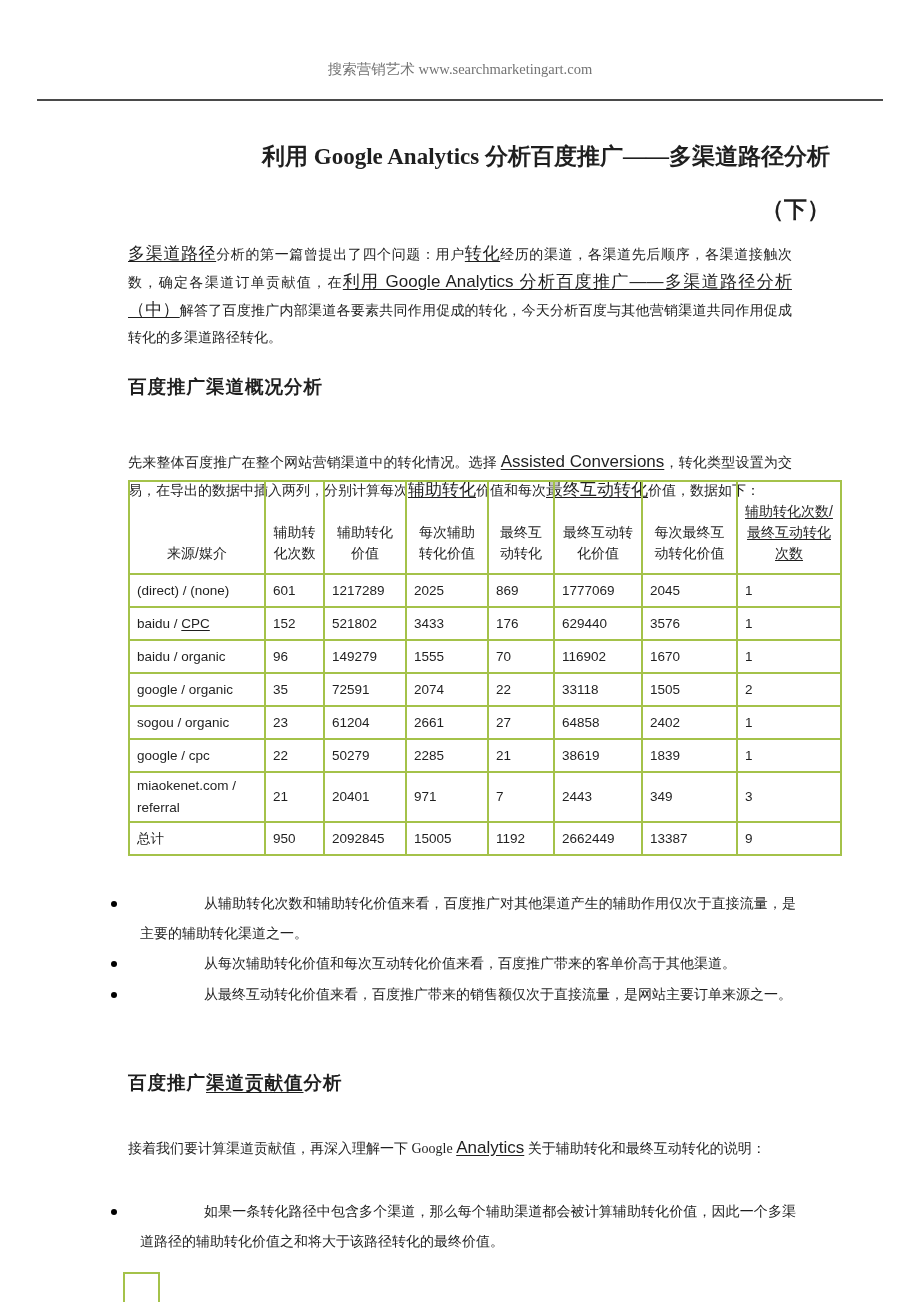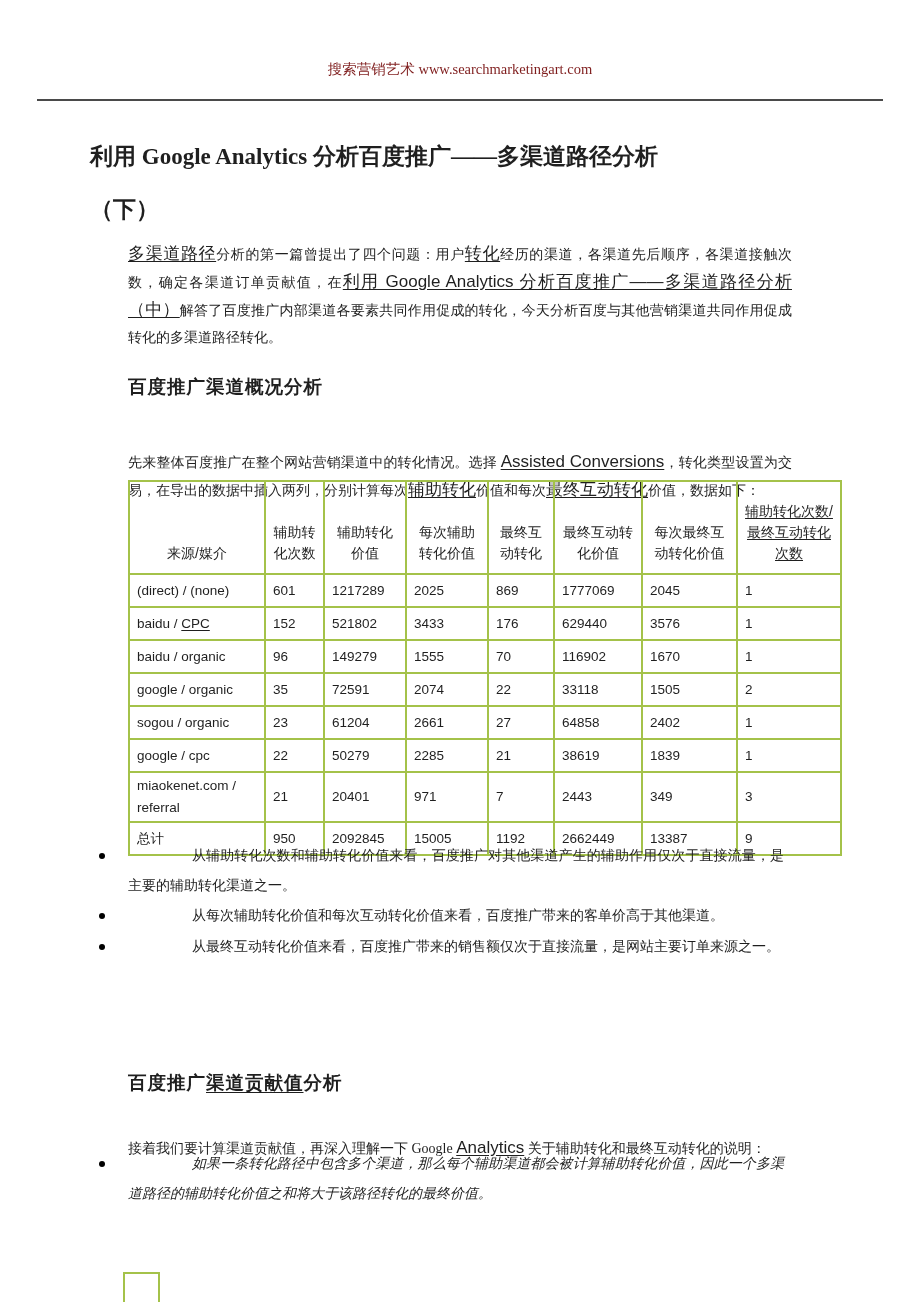--- a/index.html
+++ b/index.html
@@ -1,23 +1,23 @@
 <!DOCTYPE html>
 <html><head>
 <meta charset="utf-8">
 <style>
   html,body{margin:0;padding:0;background:#ffffff;}
   .page{position:relative;width:920px;height:1302px;background:#fff;overflow:hidden;
         font-family:"Liberation Serif",serif;color:#1f1f1f;}
   
   .doc-header{position:absolute;top:60px;left:0;width:920px;text-align:center;
-        font-size:14.5px;color:#7f1d1d;}
+        font-size:14.5px;color:#737373;}
   .header-rule{position:absolute;top:99px;left:37px;width:846px;border-top:2px solid #4a4a4a;}
   
-  .doc-title{position:absolute;top:130px;left:90px;width:740px;margin:0;text-align:left;
+  .doc-title{position:absolute;top:130px;left:90px;width:740px;margin:0;text-align:right;
         font-size:23px;font-weight:bold;line-height:53px;}
   
   .para{position:absolute;left:128px;width:664px;font-size:14px;line-height:27px;
         text-align:justify;}
   .p-intro{top:226px;}
   .h-sec{position:absolute;left:128px;width:664px;font-size:18.5px;font-weight:bold;
         margin:0;letter-spacing:1px;}
   .h1-pos{top:374px;}
   .p-lead1{top:434px;}
   .h2-pos{top:1070px;}
@@ -28,24 +28,24 @@
   .u{font-family:"Liberation Sans",sans-serif;text-decoration:underline;text-underline-offset:2px;}
   .hu{text-decoration:underline;text-underline-offset:3px;}
   
   .ga-table{position:absolute;top:480px;left:128px;border-collapse:collapse;table-layout:fixed;
         width:712px;font-family:"Liberation Sans",sans-serif;font-size:13.5px;}
   .ga-table th,.ga-table td{border:2px solid #a4c24a;padding:2px 7px;font-weight:normal;
         text-align:left;overflow:hidden;}
   .ga-table th{height:80px;vertical-align:bottom;font-size:14px;line-height:21px;padding-bottom:9px;text-align:center;}
   .ga-table td{height:27px;vertical-align:middle;line-height:22px;}
   
-  .blist{position:absolute;left:116px;width:668px;font-size:14px;line-height:29.5px;
-        text-align:justify;}
+  .blist{position:absolute;left:128px;width:668px;font-size:14px;line-height:29.5px;
+        text-align:justify;margin-top:48px;}
   .bl1{top:841px;}
-  .bl2{top:1149px;font-style:italic;}
+  .bl2{top:1149px;}
   .li{position:relative;padding-left:12px;text-indent:64px;margin-bottom:1px;}
   .li .dot{position:absolute;left:-17px;top:12px;width:6px;height:6px;border-radius:50%;
         background:#000;text-indent:0;}
   
   .next-box{position:absolute;left:123px;top:1272px;width:33px;height:40px;
         border:2px solid #a4c24a;background:#fff;}
 </style>
 </head>
 <body>
 

